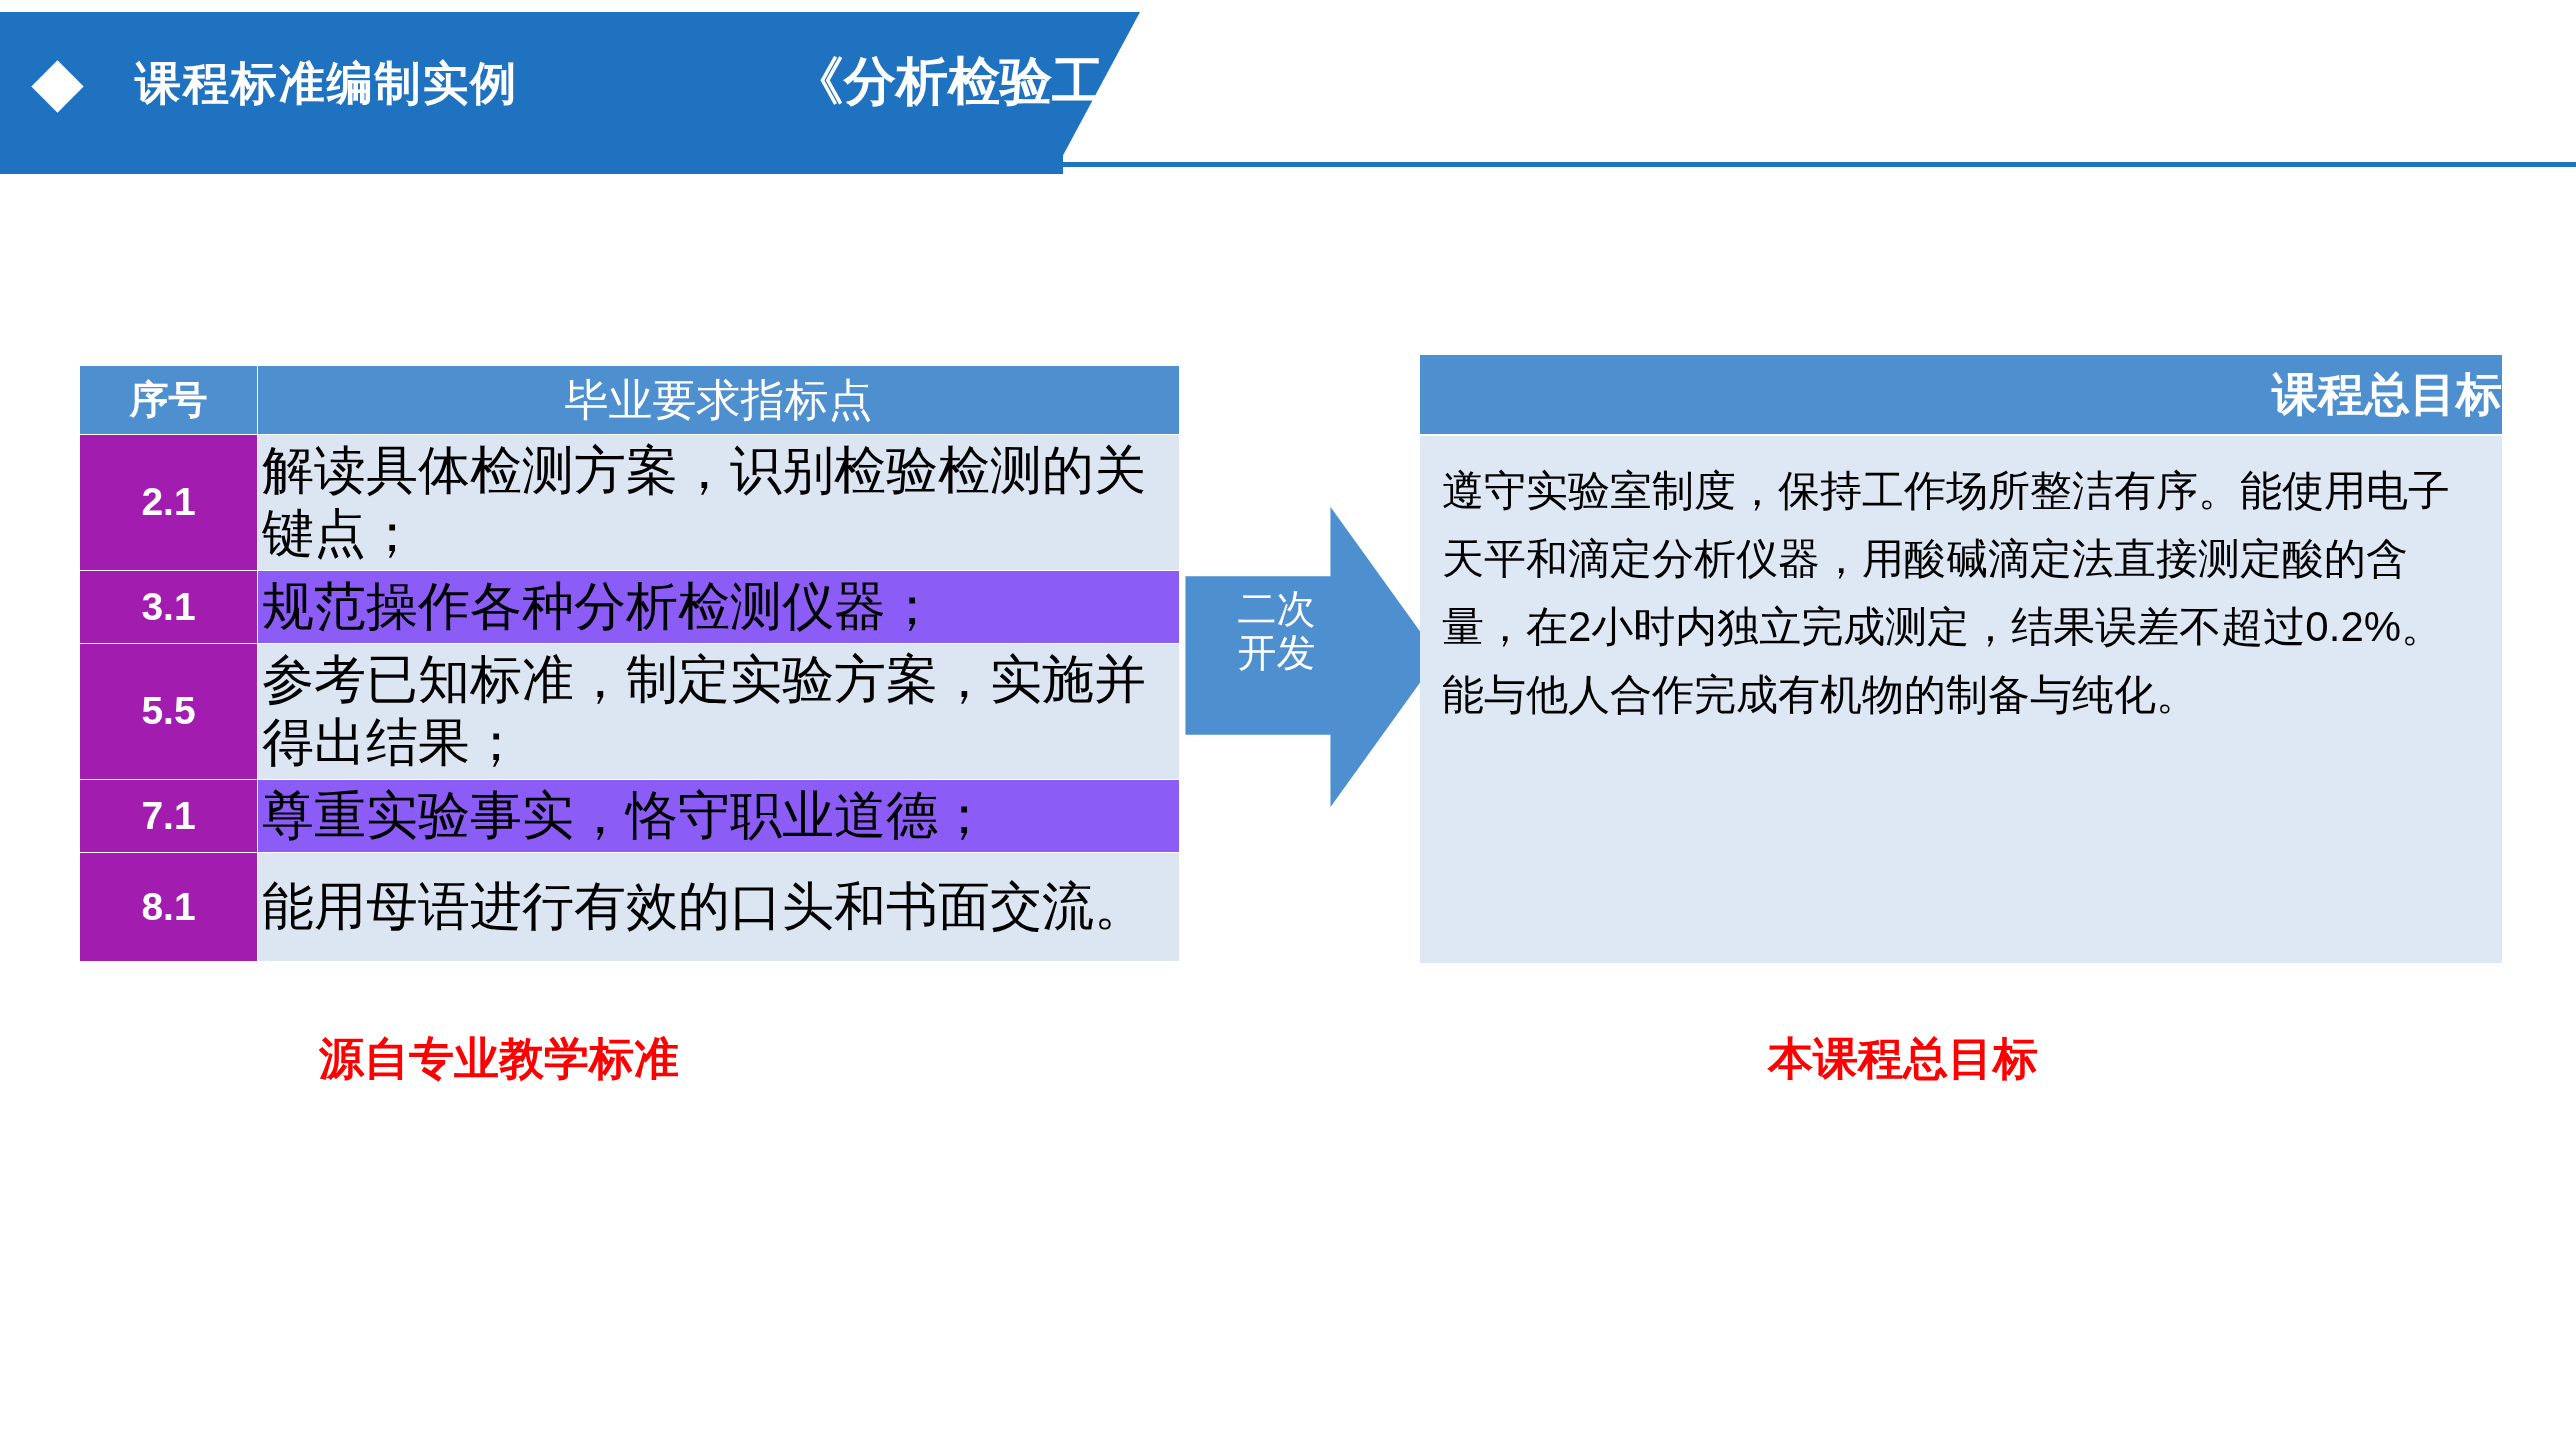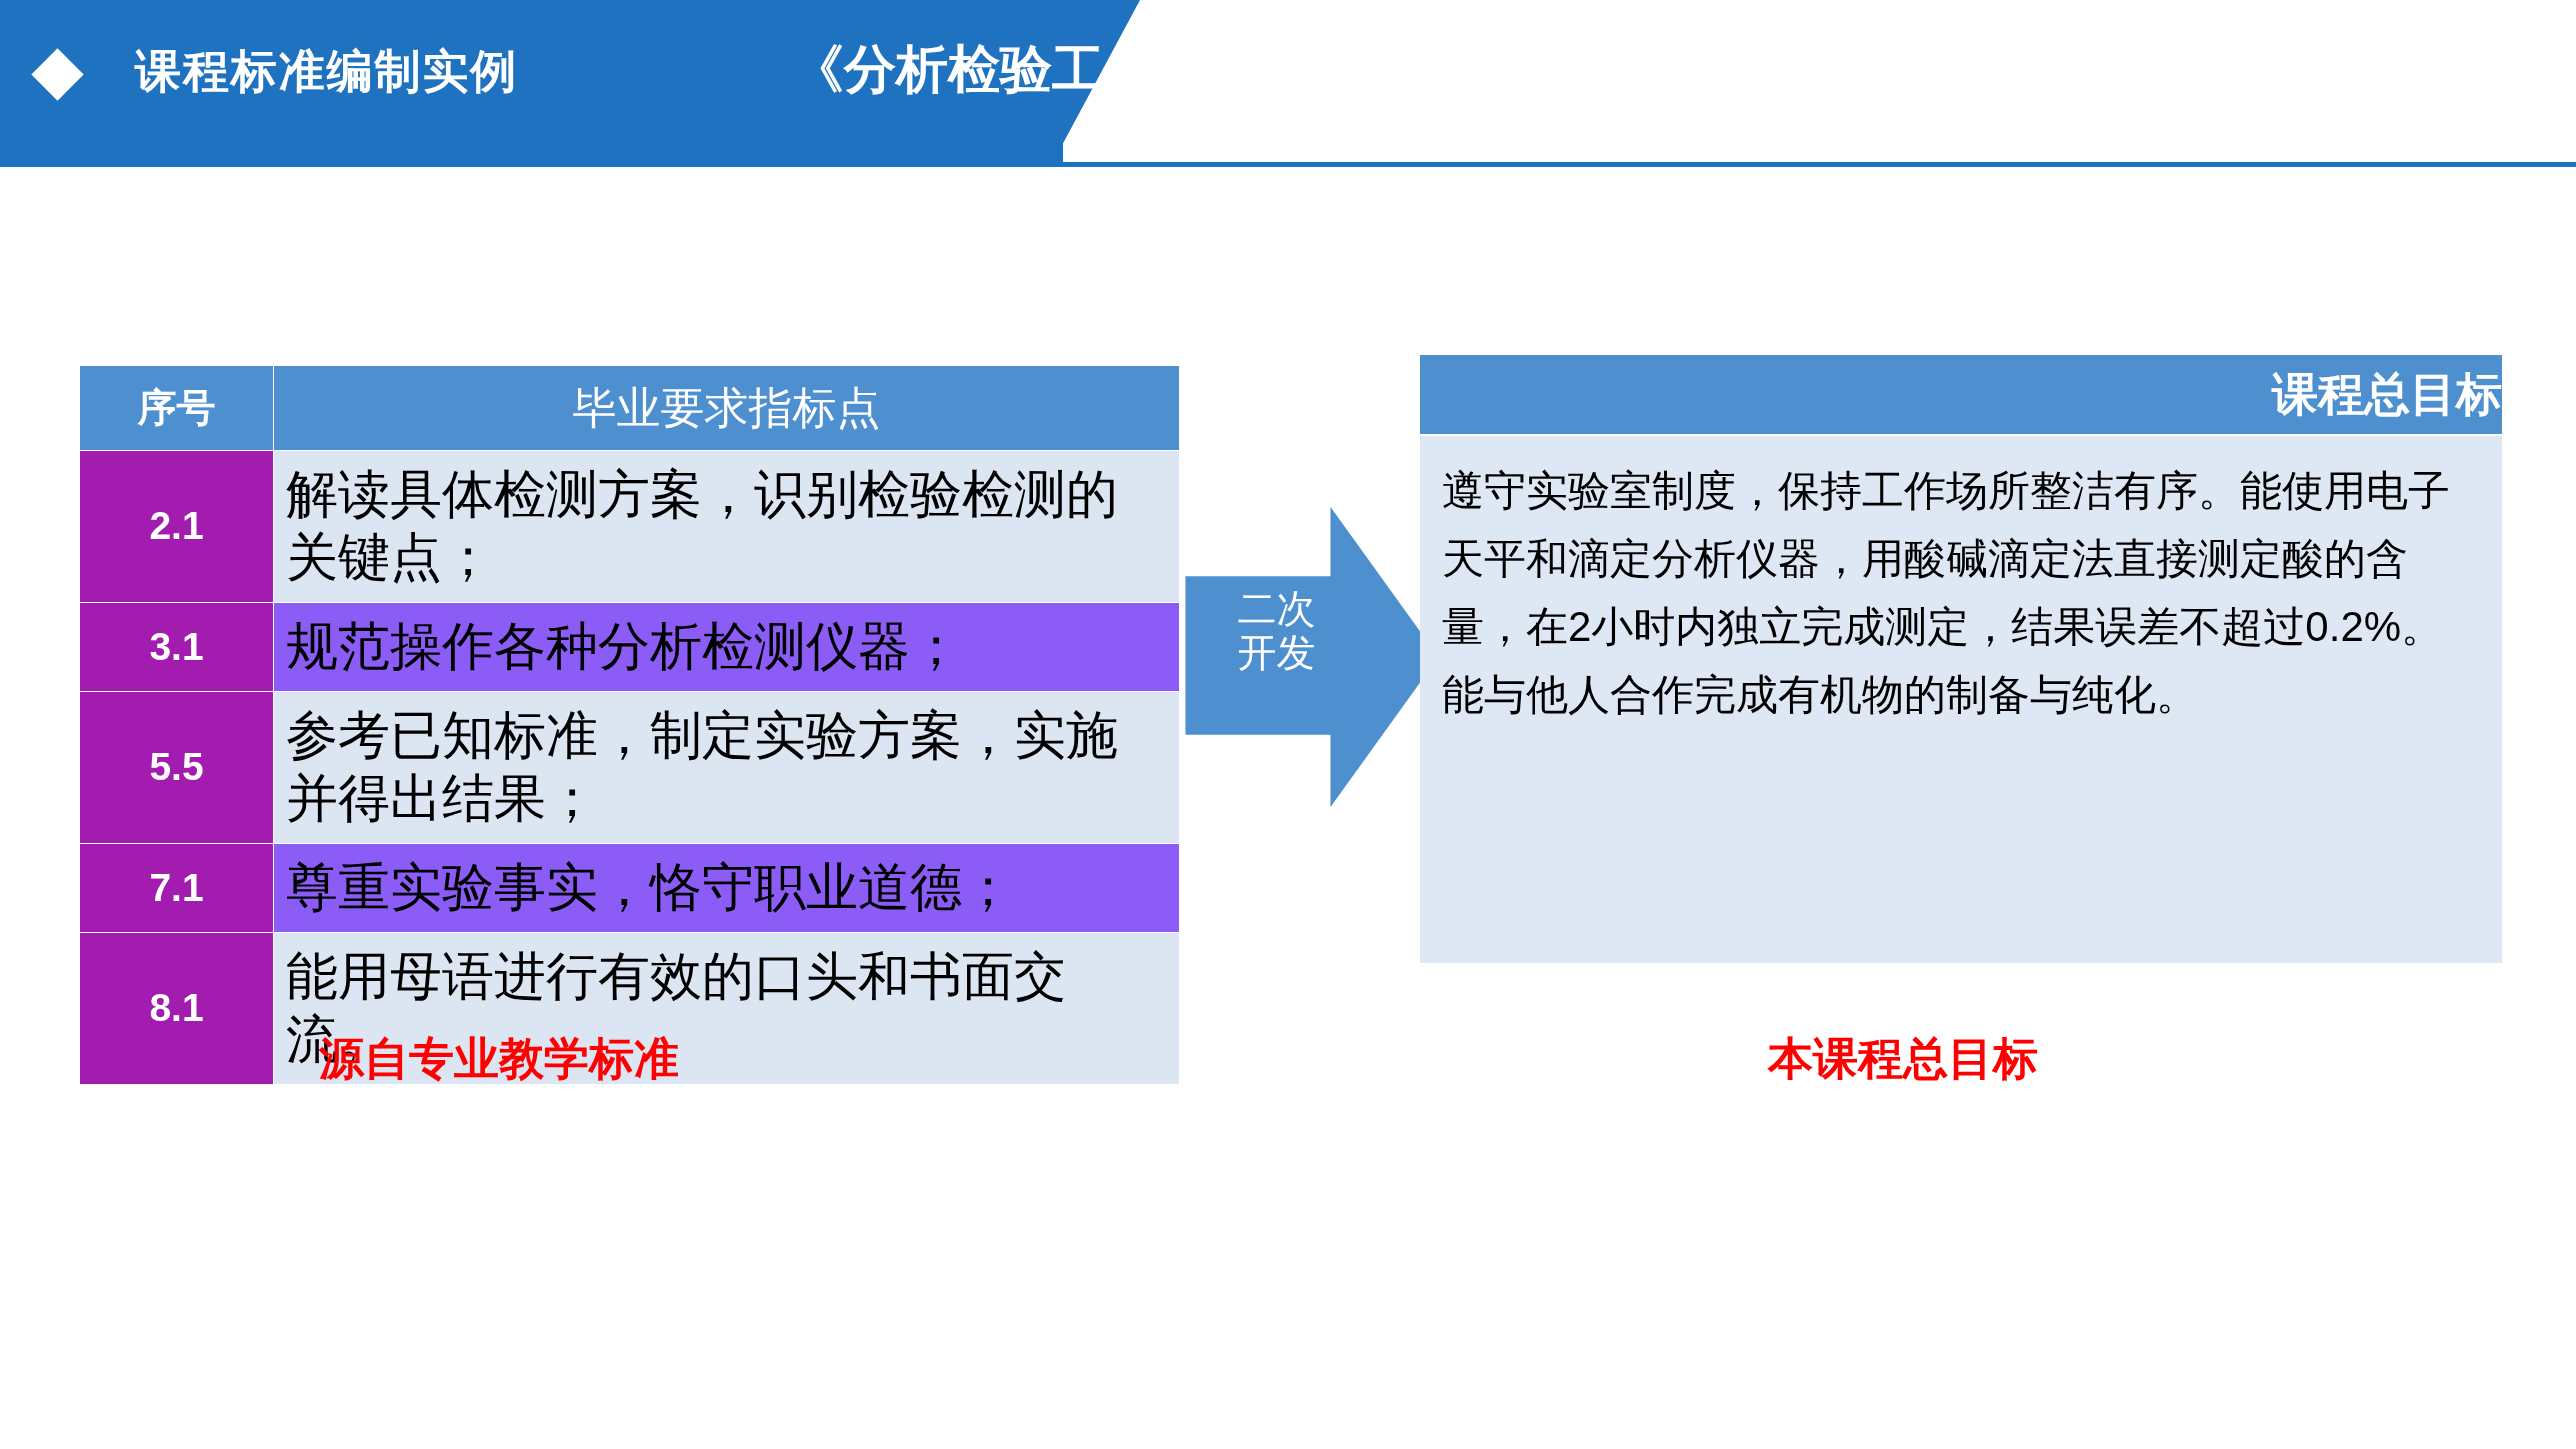--- a/index.html
+++ b/index.html
@@ -12,21 +12,21 @@
     height: 1450px;
     font-family: "Liberation Sans", sans-serif;
     overflow: hidden;
     position: relative;
   }
 
   
   .header {
     position: absolute;
     left: 0;
-    top: 0;
+    top: 12px;
     width: 2576px;
     height: 162px;
   }
   .header-bar-main {
     position: absolute;
     left: 0;
     top: 0;
     width: 1053px;
     height: 162px;
     background: #1F72C0;
@@ -89,21 +89,21 @@
   .left-table {
     position: absolute;
     left: 79px;
     top: 365px;
     width: 1101px;
     border-collapse: collapse;
     table-layout: fixed;
   }
   .left-table td, .left-table th {
     border: 1.9px solid #ffffff;
-    padding: 12px;
+    padding: 4px;
     margin-top: 10px;
   }
   .lt-head-no {
     width: 169px;
     background: #4E90CF;
     color: #ffffff;
     font-size: 39px;
     font-weight: bold;
     text-align: center;
     height: 60px;

